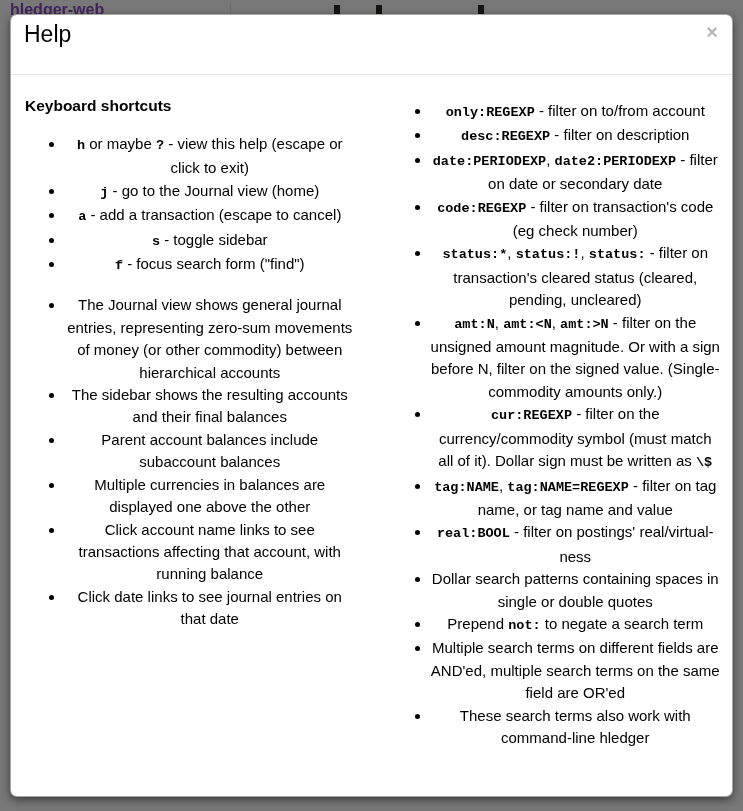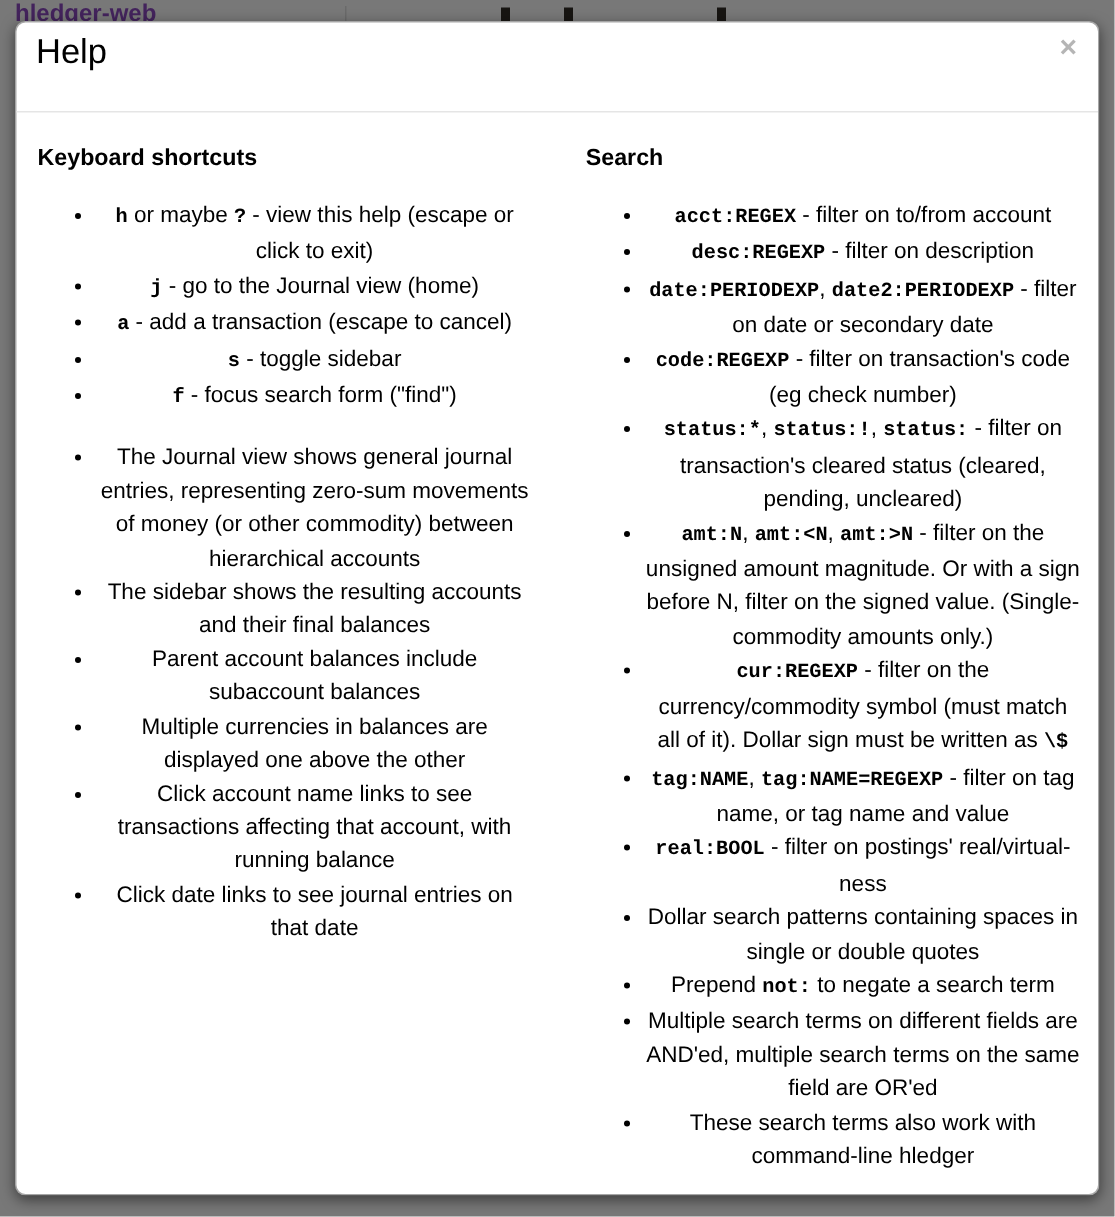--- a/index.html
+++ b/index.html
@@ -113,23 +113,22 @@
         <ul class="help-list">
           <li>The Journal view shows general journal entries, representing zero-sum movements of money (or other commodity) between hierarchical accounts</li>
           <li>The sidebar shows the resulting accounts and their final balances</li>
           <li>Parent account balances include subaccount balances</li>
           <li>Multiple currencies in balances are displayed one above the other</li>
           <li>Click account name links to see transactions affecting that account, with running balance</li>
           <li>Click date links to see journal entries on that date</li>
         </ul>
       </div>
     <div class="col">
-        <h4 class="section-heading">Search</h4>
         <ul class="help-list">
-          <li><code>acct:REGEX</code> - filter on to/from account</li>
+          <li><code>only:REGEXP</code> - filter on to/from account</li>
           <li><code>desc:REGEXP</code> - filter on description</li>
           <li><code>date:PERIODEXP</code>, <code>date2:PERIODEXP</code> - filter on date or secondary date</li>
           <li><code>code:REGEXP</code> - filter on transaction's code (eg check number)</li>
           <li><code>status:*</code>, <code>status:!</code>, <code>status:</code> - filter on transaction's cleared status (cleared, pending, uncleared)</li>
           <li><code>amt:N</code>, <code>amt:&lt;N</code>, <code>amt:&gt;N</code> - filter on the unsigned amount magnitude. Or with a sign before N, filter on the signed value. (Single-commodity amounts only.)</li>
           <li><code>cur:REGEXP</code> - filter on the currency/commodity symbol (must match all of it). Dollar sign must be written as <code>\$</code></li>
           <li><code>tag:NAME</code>, <code>tag:NAME=REGEXP</code> - filter on tag name, or tag name and value</li>
           <li><code>real:BOOL</code> - filter on postings' real/virtual-ness</li>
           <li>Dollar search patterns containing spaces in single or double quotes</li>
           <li>Prepend <code>not:</code> to negate a search term</li>

